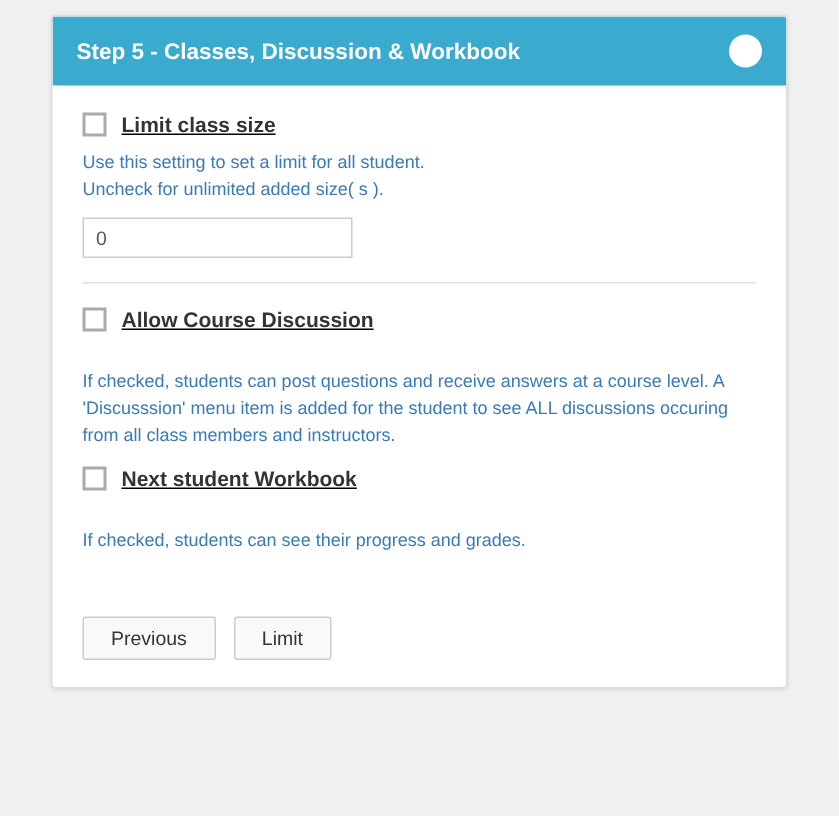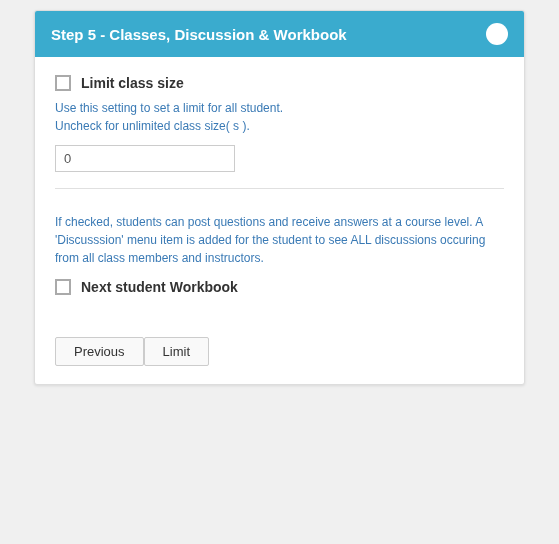--- a/index.html
+++ b/index.html
@@ -57,20 +57,21 @@
 
     .section {
       margin-bottom: 14px;
     }
 
     .checkbox-row {
       display: flex;
       align-items: flex-start;
       gap: 10px;
       margin-bottom: 8px;
+      text-decoration: underline;
     }
 
     .checkbox-box {
       width: 16px;
       height: 16px;
       border: 2px solid #aaa;
       background: #fff;
       flex-shrink: 0;
     }
 
@@ -106,21 +107,21 @@
       font-size: 12px;
       color: #3a7ab5;
       line-height: 1.5;
       margin-bottom: 12px;
       margin-top: 24px;
     }
 
     .footer {
       padding: 10px 20px 18px;
       display: flex;
-      gap: 0;
+      gap: 12px;
     }
 
     .btn {
       padding: 6px 18px;
       font-size: 13px;
       border: 1px solid #ccc;
       background: #f9f9f9;
       color: #333;
       cursor: pointer;
       border-radius: 2px;
@@ -138,34 +139,39 @@
 
   <div class="content">
 
     <div class="section">
       <div class="checkbox-row">
         <div class="checkbox-box"></div>
         <span class="checkbox-label">Limit class size</span>
       </div>
       <p class="description-text">
         <span>Use this setting to set a limit for all student.</span><br>
-        <span>Uncheck for unlimited class size( s ).</span>
+        <span>Uncheck for unlimited added size( s ).</span>
       </p>
       <input class="text-input" type="text" value="0" placeholder="0" style="">
     </div>
 
     <hr class="divider">
 
     <div class="section">
+      <div class="checkbox-row">
+        <div class="checkbox-box"></div>
+        <span class="checkbox-label">Allow Course Discussion</span>
+      </div>
       <p class="section-desc">If checked, students can post questions and receive answers at a course level. A 'Discusssion' menu item is added for the student to see ALL discussions occuring from all class members and instructors.</p>
 
       <div class="checkbox-row">
         <div class="checkbox-box"></div>
         <span class="checkbox-label">Next student Workbook</span>
       </div>
+      <p class="section-desc">If checked, students can see their progress and grades.</p>
     </div>
 
   </div>
 
   <div class="footer">
     <button class="btn">Previous</button>
     <button class="btn">Limit</button>
   </div>
 
 </div>

